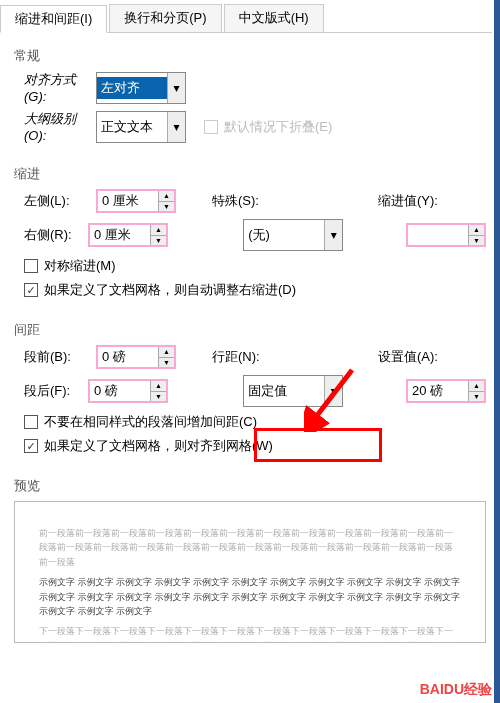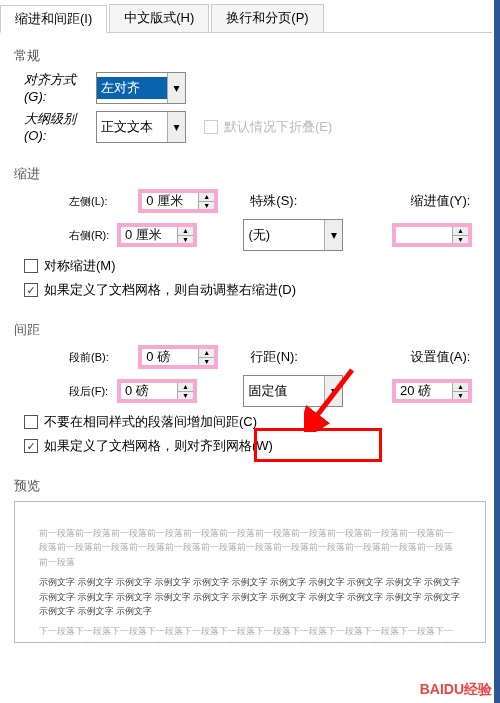--- a/index.html
+++ b/index.html
@@ -29,21 +29,21 @@
     cursor: pointer;
     font-size: 13px;
   }
   .tab.active {
     background: #fff;
     border-bottom: 1px solid #fff;
     position: relative;
     top: 1px;
   }
   .section {
-    padding: 6px 28px 2px 14px;
+    padding: 6px 14px 2px 14px;
   }
   .section-title {
     font-size: 13px;
     color: #555;
     margin: 8px 0 6px 0;
   }
   .row {
     display: flex;
     align-items: center;
     margin: 6px 0;
@@ -78,21 +78,21 @@
     height: 100%;
     display: flex;
     align-items: center;
     justify-content: center;
     border-left: 1px solid #aaa;
     background: #eee;
   }
   .spin {
     display: flex;
     align-items: center;
-    border: 4px solid #f9a8d4;
+    border: 2px solid #f9a8d4;
     height: 24px;
     width: 80px;
     background: #fff;
   }
   .spin-text {
     flex: 1;
     padding: 2px 4px;
     font-size: 13px;
   }
   .spin-btns {
@@ -130,21 +130,21 @@
     justify-content:center;
     font-size:11px;
     color:#333;
   }
   .grid3 {
     display:flex;
     align-items:center;
     padding-left:10px;
     margin:6px 0;
   }
-  .grid3 .c1 { width:72px; font-size:11px;margin-left:45px; }
+  .grid3 .c1 { width:72px; font-size:13px; }
   .grid3 .c2 { width:108px; }
   .grid3 .c3 { width:66px; font-size:13px; padding-left:8px; }
   .grid3 .c4 { width:102px; }
   .grid3 .c5 { width:70px; font-size:13px; padding-left:6px; }
   .grid3 .c6 { width:80px; }
   .preview-box {
     border:1px solid #bbb;
     margin: 6px 14px 0 14px;
     padding: 24px;
     height: 142px;
@@ -177,22 +177,22 @@
     font-weight:bold;
   }
 </style>
 </head>
 <body>
 
 <div class="right-edge"></div>
 
 <div class="tabs">
   <div class="tab active">缩进和间距(I)</div>
+  <div class="tab">换行和分页(P)</div>
   <div class="tab">中文版式(H)</div>
-  <div class="tab">换行和分页(P)</div>
 </div>
 
 <div class="section">
   <div class="section-title">常规</div>
 
   <div class="row">
     <div class="label">对齐方式(G):</div>
     <div class="select-wrap highlight" style="width:90px">
       <span class="select-text">左对齐</span>
       <span class="select-arrow">▾</span>

